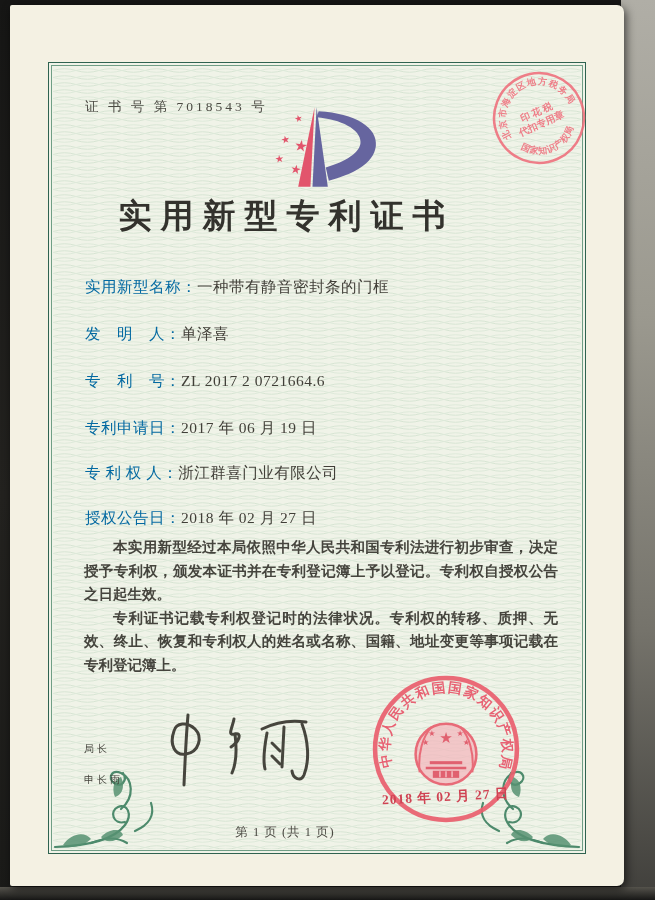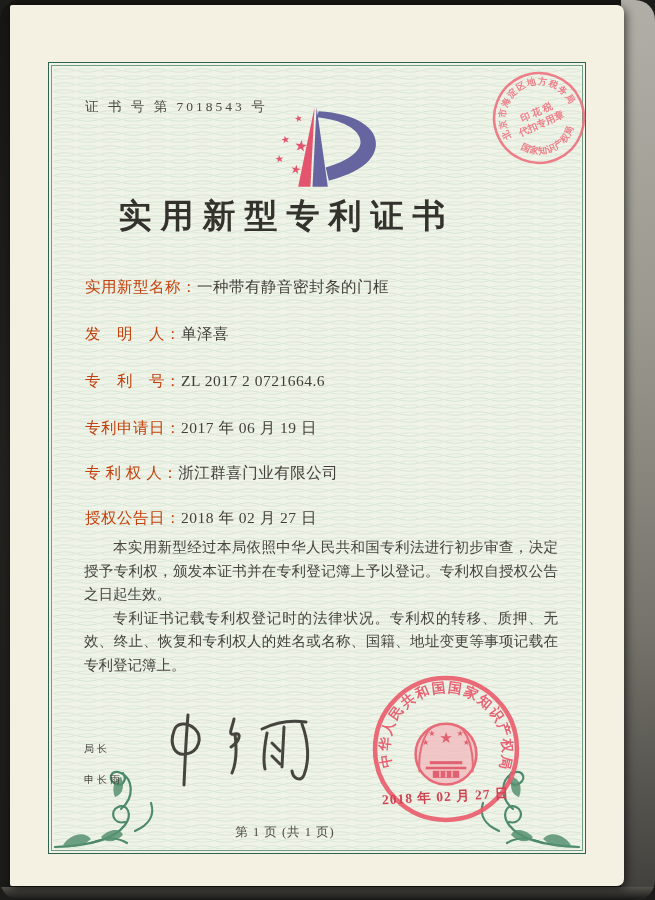--- a/index.html
+++ b/index.html
@@ -1,42 +1,42 @@
 <!DOCTYPE html>
 <html><head>
 <meta charset="utf-8">
 <style>
   html,body{margin:0;padding:0;background:#1c1c1a;}
   #shot{position:relative;width:655px;height:900px;overflow:hidden;
         background:linear-gradient(180deg,#161615 0%,#23221f 55%,#1a1a18 100%);
-        font-family:"Liberation Serif","DejaVu Serif",serif;border-radius:20px;}
+        font-family:"Liberation Serif","DejaVu Serif",serif;}
   
   .edge-right{position:absolute;right:0;top:0;width:34px;height:100%;
         background:linear-gradient(180deg,#b0aea6 0%,#9b998f 35%,#75736b 70%,#403f3b 100%);}
   .edge-bottom{position:absolute;left:0;bottom:0;width:100%;height:13px;
         background:linear-gradient(180deg,#55534c,#171716);}
   
   .page{position:absolute;left:10px;top:5px;width:614px;height:881px;
         background:#f4f1e3;border-radius:2px 7px 7px 2px;
         box-shadow:2px 3px 10px rgba(0,0,0,.65);}
   
   .frame{position:absolute;left:38px;top:57px;width:536px;height:790px;
         border:1px solid #2f6350;background:#f0f3e8;}
   .frame::after{content:"";position:absolute;inset:2px;border:1px solid #6f9e85;pointer-events:none;}
   .guilloche{position:absolute;inset:4px;opacity:.65;pointer-events:none;}
   .txt{position:absolute;color:#42413a;}
   .certno{left:75px;top:93px;font-size:13.5px;letter-spacing:3px;color:#4c4b44;}
   .logo{left:256px;top:96px;width:140px;height:92px;}
   .title{left:38px;top:189px;width:477px;text-align:center;font-size:33px;font-weight:700;
          letter-spacing:9px;color:#33322d;}
   .fld{left:75px;font-size:15.5px;letter-spacing:.5px;white-space:nowrap;}
-  .fld .lab{color:#c2410c;margin-top:20px;}
+  .fld .lab{color:#0369a1;margin-top:20px;}
   .fld .val{color:#413f38;font-family:Liberation Serif, serif;}
   .paras{left:74px;top:531px;width:474px;font-size:14.5px;line-height:23.6px;
-         text-align:justify;color:#45443d;}
+         text-align:justify;color:#45443d;font-weight:bold;}
   .paras p{margin:0;text-indent:2em;}
   .signer{left:74px;font-size:10px;letter-spacing:3px;color:#3f3e37;}
   .sig{left:148px;top:700px;width:185px;height:100px;}
   .seal{left:360px;top:668px;width:152px;height:152px;opacity:.92;}
   .sealdate{left:372px;top:783px;font-size:13.5px;font-weight:700;letter-spacing:1px;
             color:#cf4353;transform:rotate(-3deg);white-space:nowrap;}
   .taxstamp{left:478px;top:62px;width:102px;height:102px;transform:rotate(-24deg);opacity:.85;}
   .footer{left:38px;top:819px;width:474px;text-align:center;font-size:12.5px;
           letter-spacing:1px;color:#4a4942;}
   .flourish{position:absolute;width:118px;height:98px;bottom:2px;}

